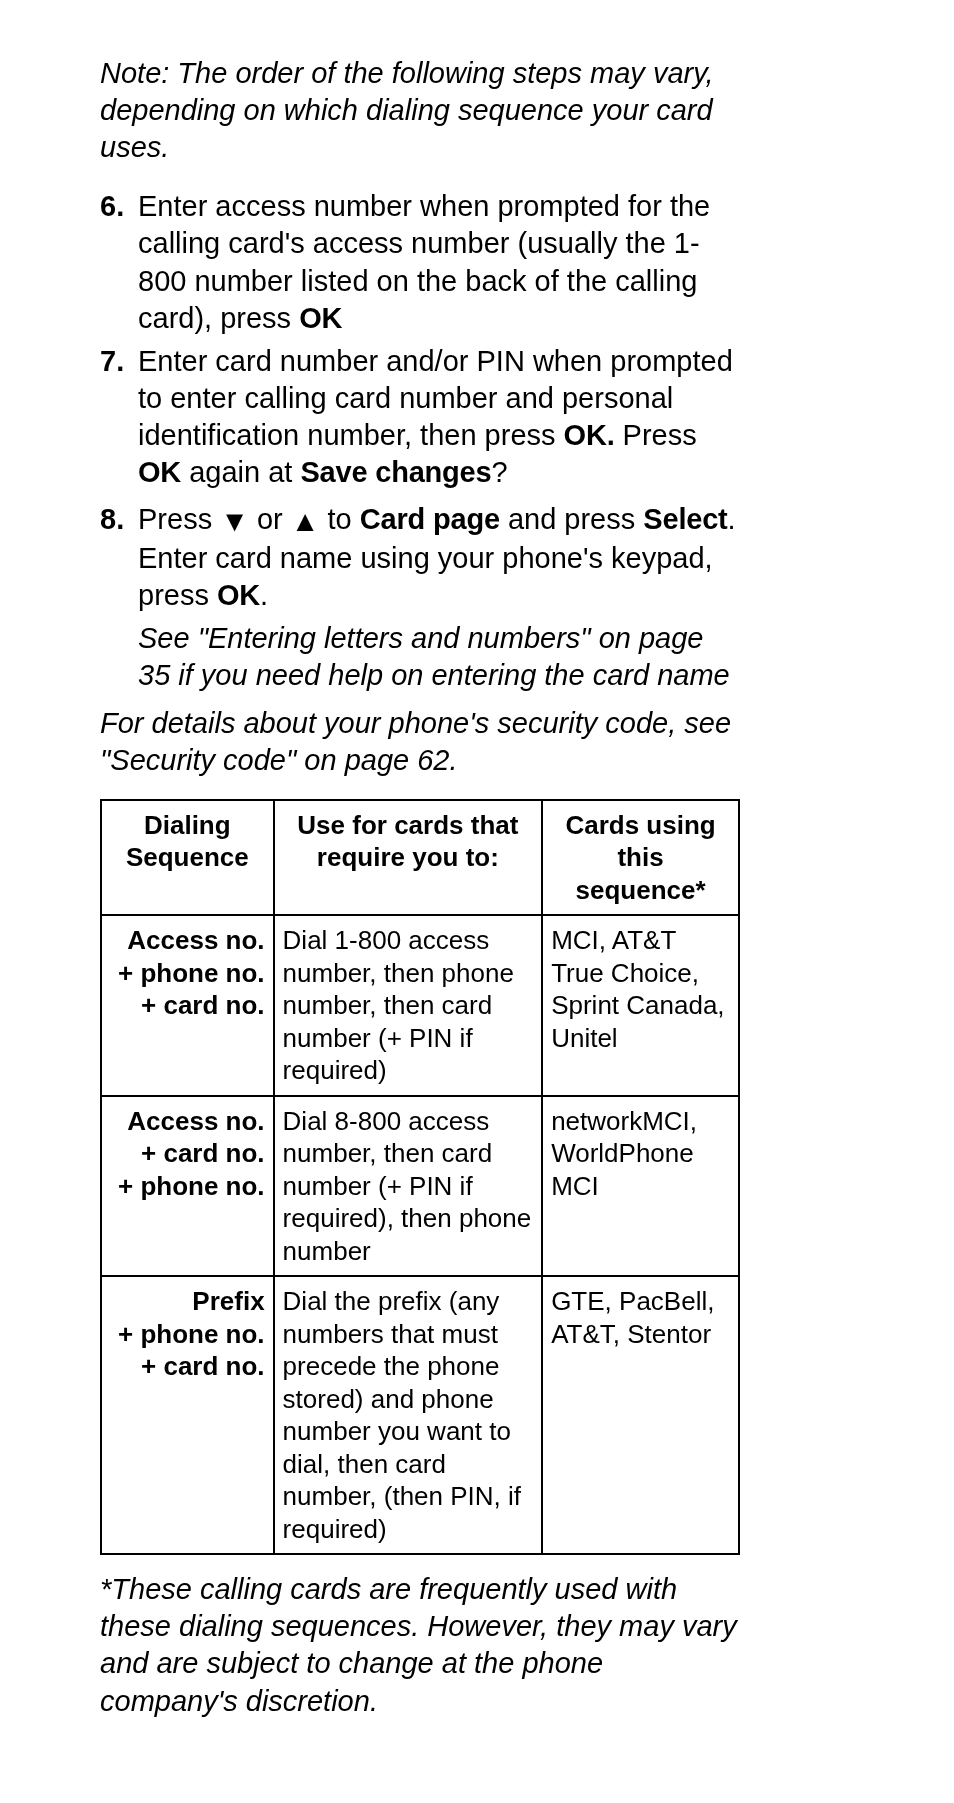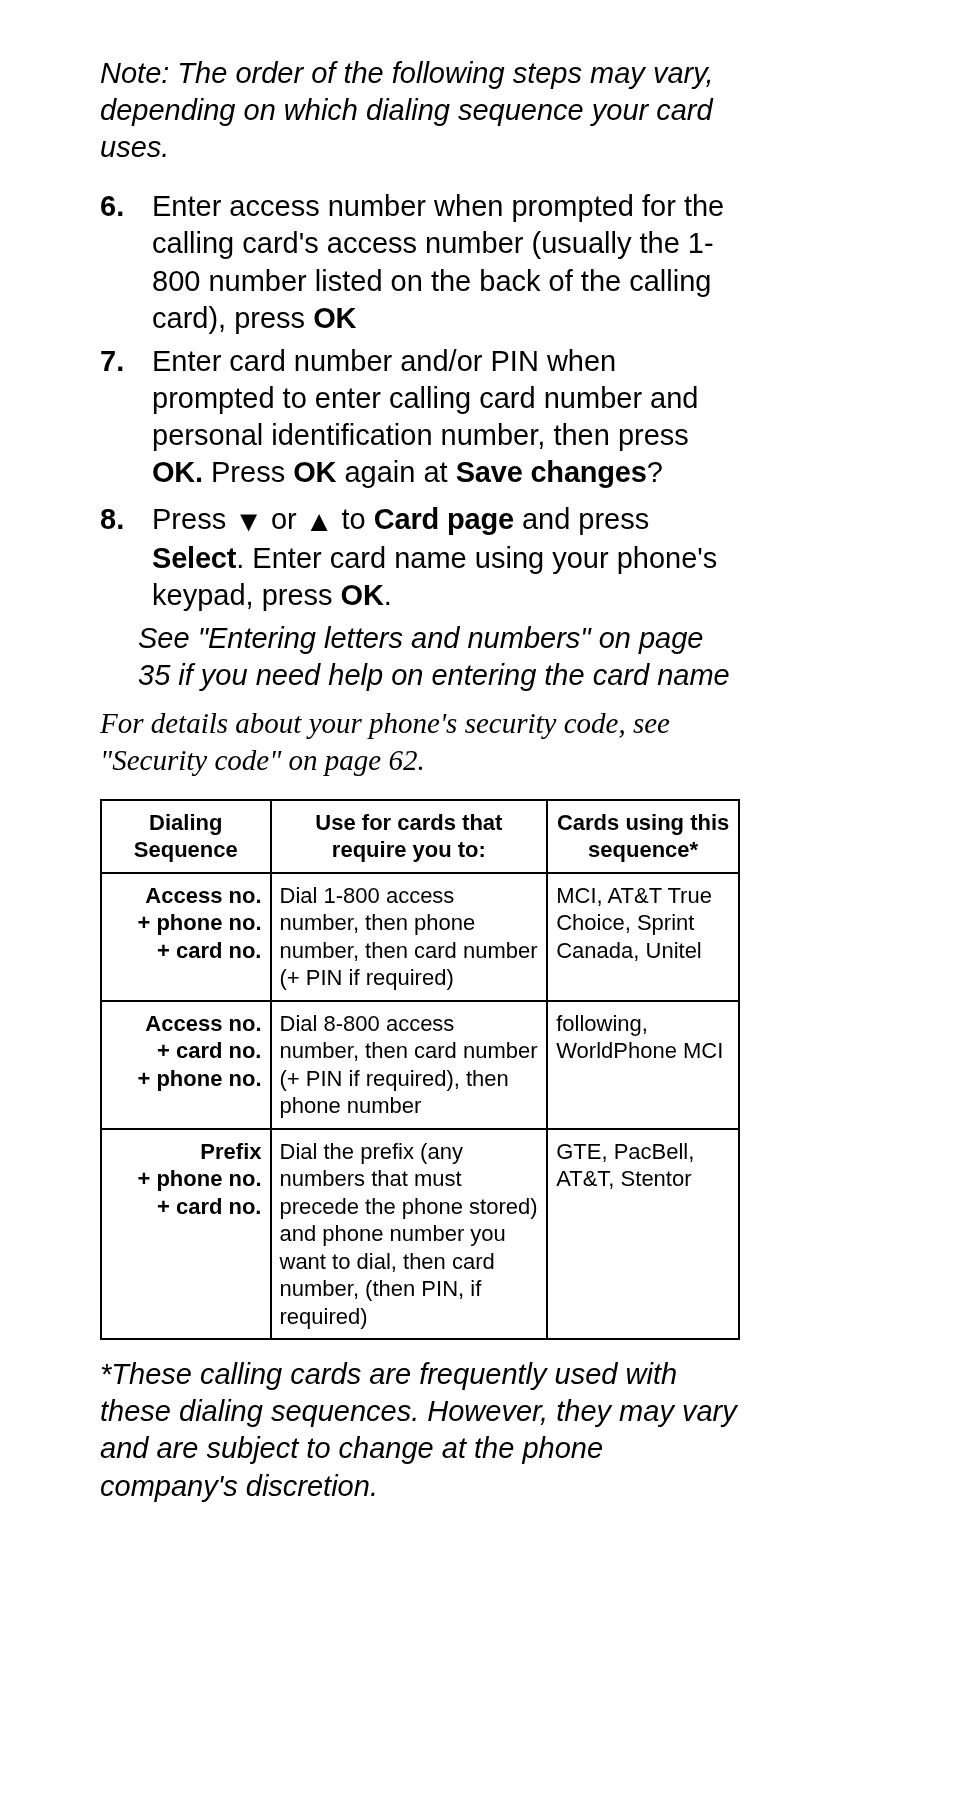--- a/index.html
+++ b/index.html
@@ -26,60 +26,58 @@
     font-style: italic;
     margin: 14px 0 18px 0;
   }
   .note3 {
     font-style: italic;
     margin: 6px 0 10px 38px;
   }
   .note4 {
     font-style: italic;
     margin: 4px 0 20px 0;
-    font-family: Liberation Serif, serif;
   }
   ol {
     list-style: none;
     padding: 0;
     margin: 0;
   }
   li.step {
     display: flex;
     margin: 0 0 6px 0;
   }
   .num {
     font-weight: bold;
     width: 38px;
     flex-shrink: 0;
   }
   .step-body {
     flex: 1;
-    margin-left: 14px;
   }
   .kw-narrow {
     font-weight: bold;
     font-stretch: condensed;
     letter-spacing: -0.2px;
   }
   .tri {
     display: inline-block;
     vertical-align: middle;
     font-style: normal;
   }
   table {
     border-collapse: collapse;
     width: 100%;
     margin: 10px 0 16px 0;
   }
   th, td {
     border: 2px solid #000;
     padding: 8px 8px;
     vertical-align: top;
-    font-size: 22px;
+    font-size: 26px;
     line-height: 1.25;
     margin-left: 20px;
   }
   th {
     text-align: center;
     font-weight: bold;
   }
   td.col1 {
     font-weight: bold;
     font-stretch: condensed;
@@ -143,21 +141,21 @@
     </thead>
     <tbody>
       <tr>
         <td class="col1">Access no.<br>+ phone no.<br>+ card no.</td>
         <td class="col2">Dial 1-800 access number, then phone number, then card number (+ PIN if required)</td>
         <td class="col3">MCI, AT&amp;T True Choice, Sprint Canada, Unitel</td>
       </tr>
       <tr>
         <td class="col1">Access no.<br>+ card no.<br>+ phone no.</td>
         <td class="col2">Dial 8-800 access number, then card number (+ PIN if required), then phone number</td>
-        <td class="col3">following, WorldPhone MCI</td>
+        <td class="col3">networkMCI, WorldPhone MCI</td>
       </tr>
       <tr>
         <td class="col1">Prefix<br>+ phone no.<br>+ card no.</td>
         <td class="col2">Dial the prefix (any numbers that must precede the phone stored) and phone number you want to dial, then card number, (then PIN, if required)</td>
         <td class="col3">GTE, PacBell, AT&amp;T, Stentor</td>
       </tr>
     </tbody>
   </table>
 
   <p class="footnote">*These calling cards are frequently used with these dialing sequences. However, they may vary and are subject to change at the phone company's discretion.</p>

